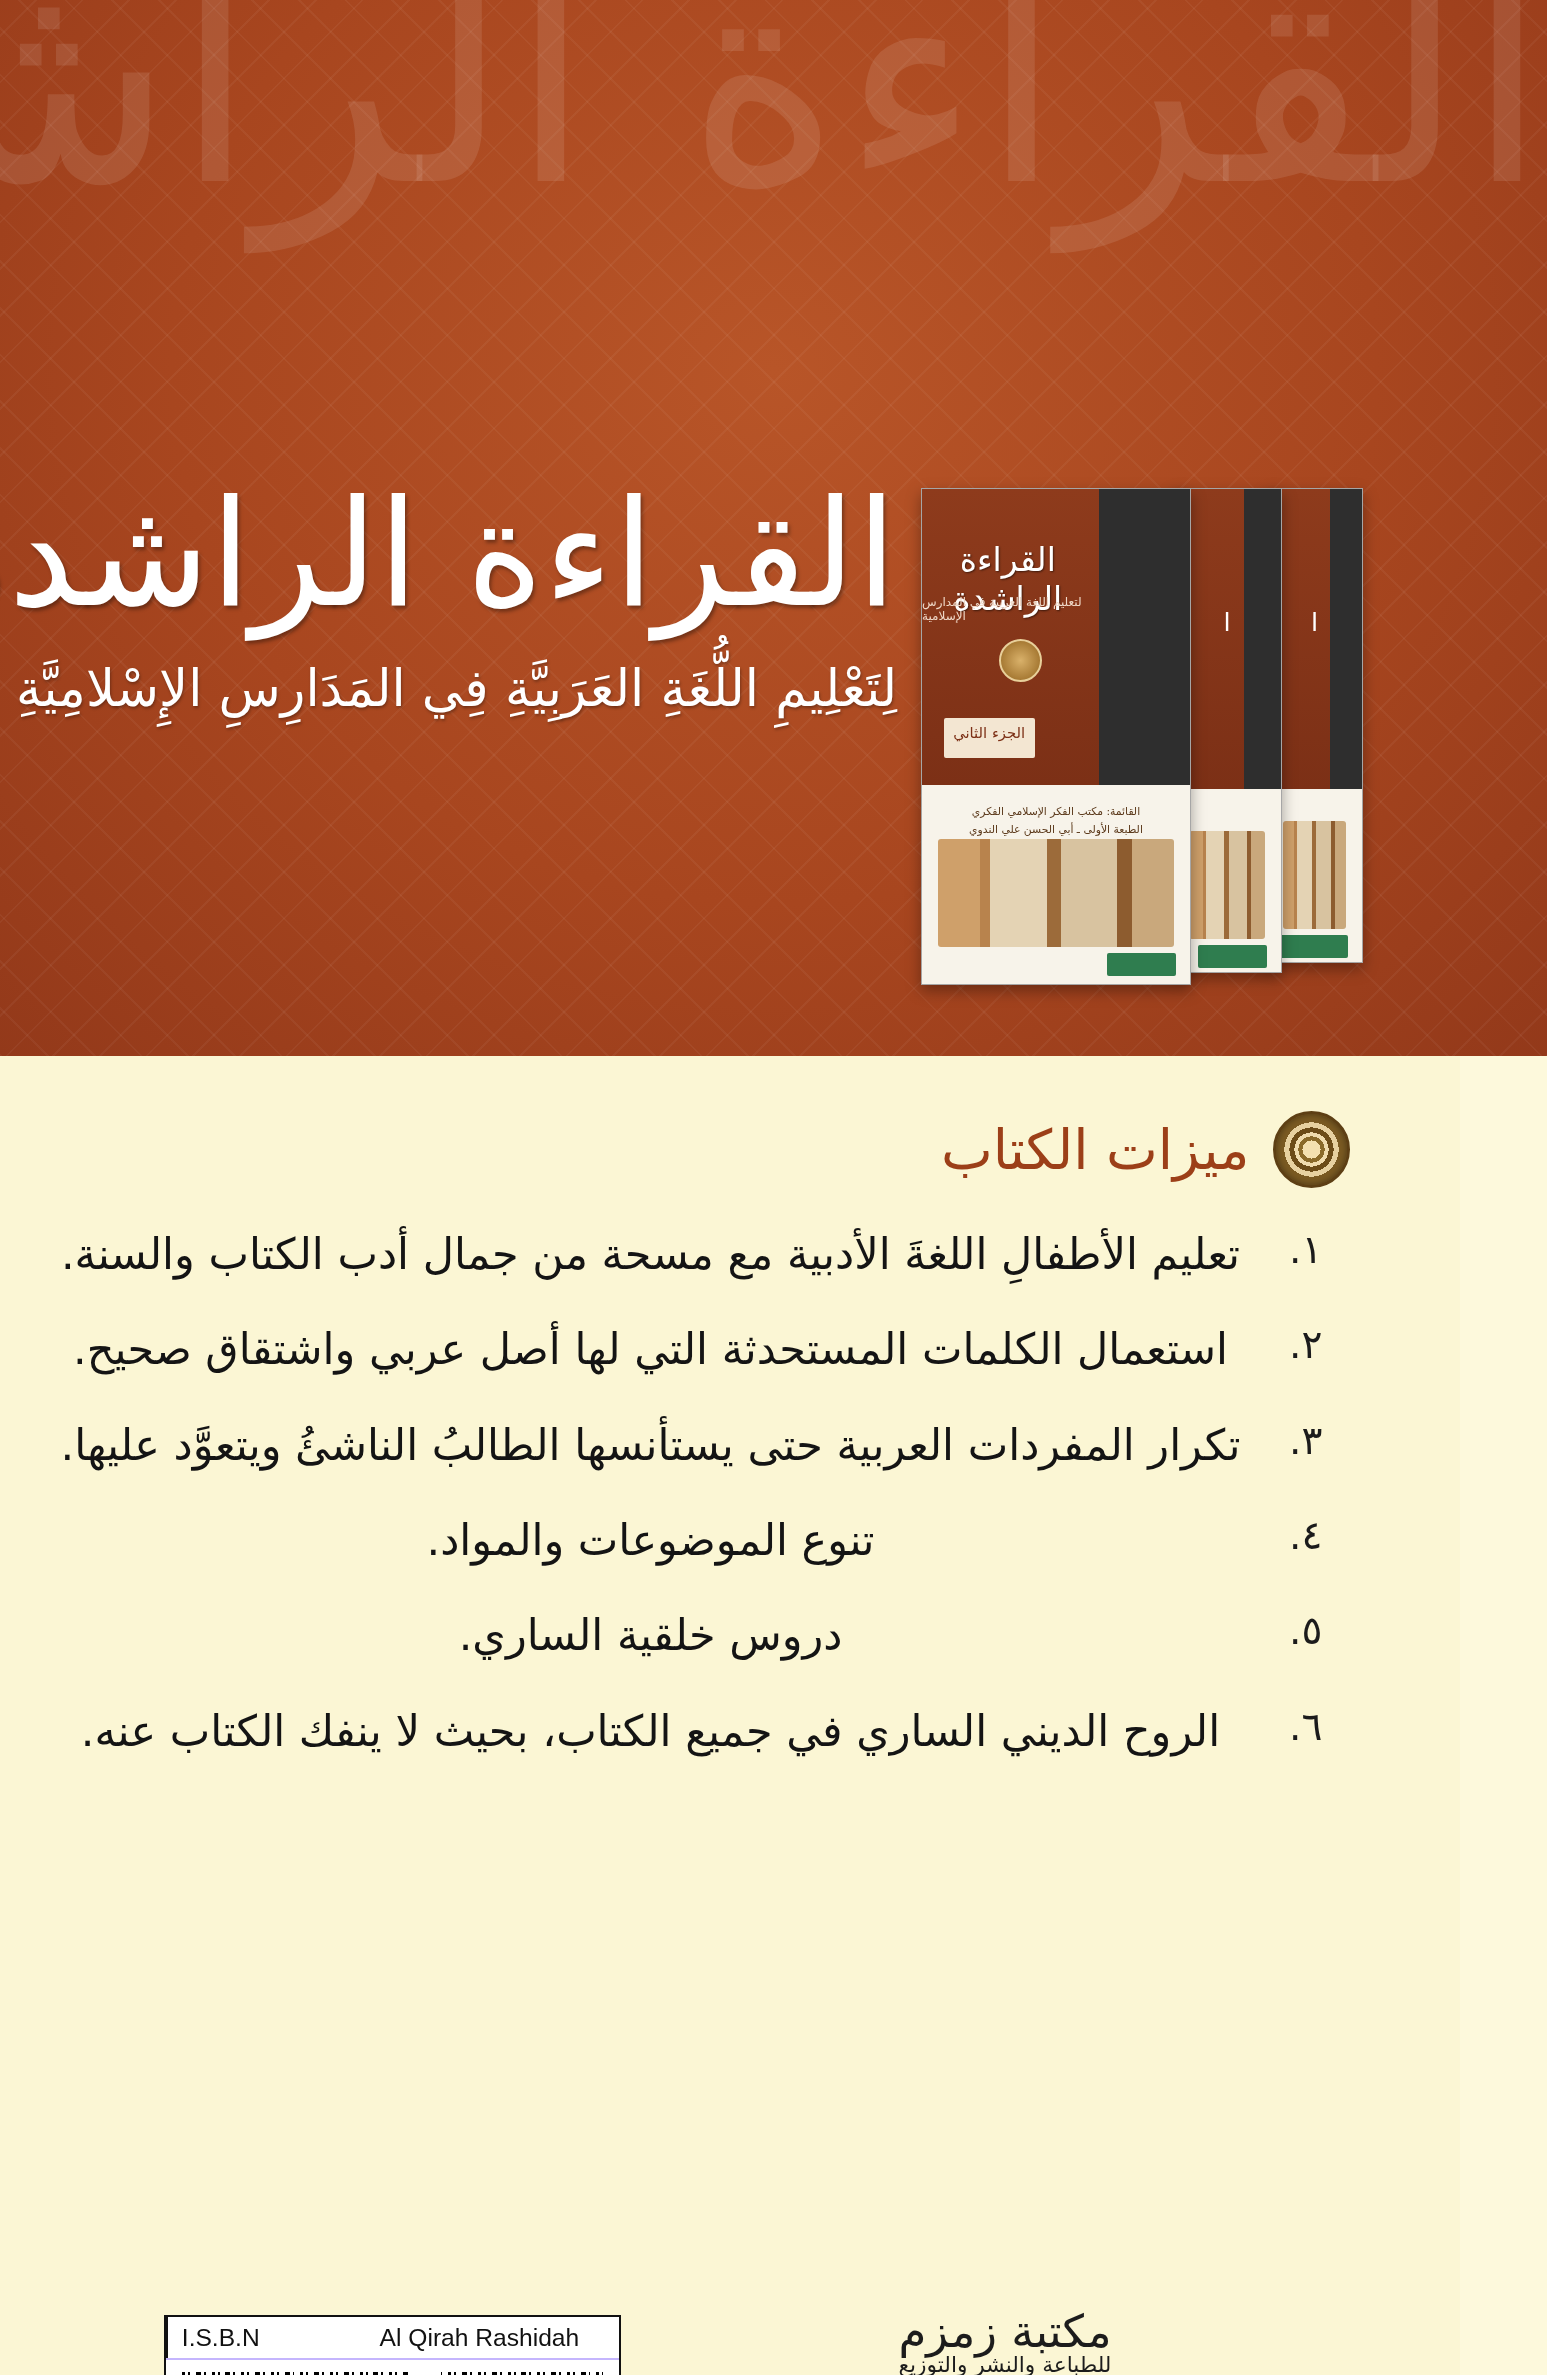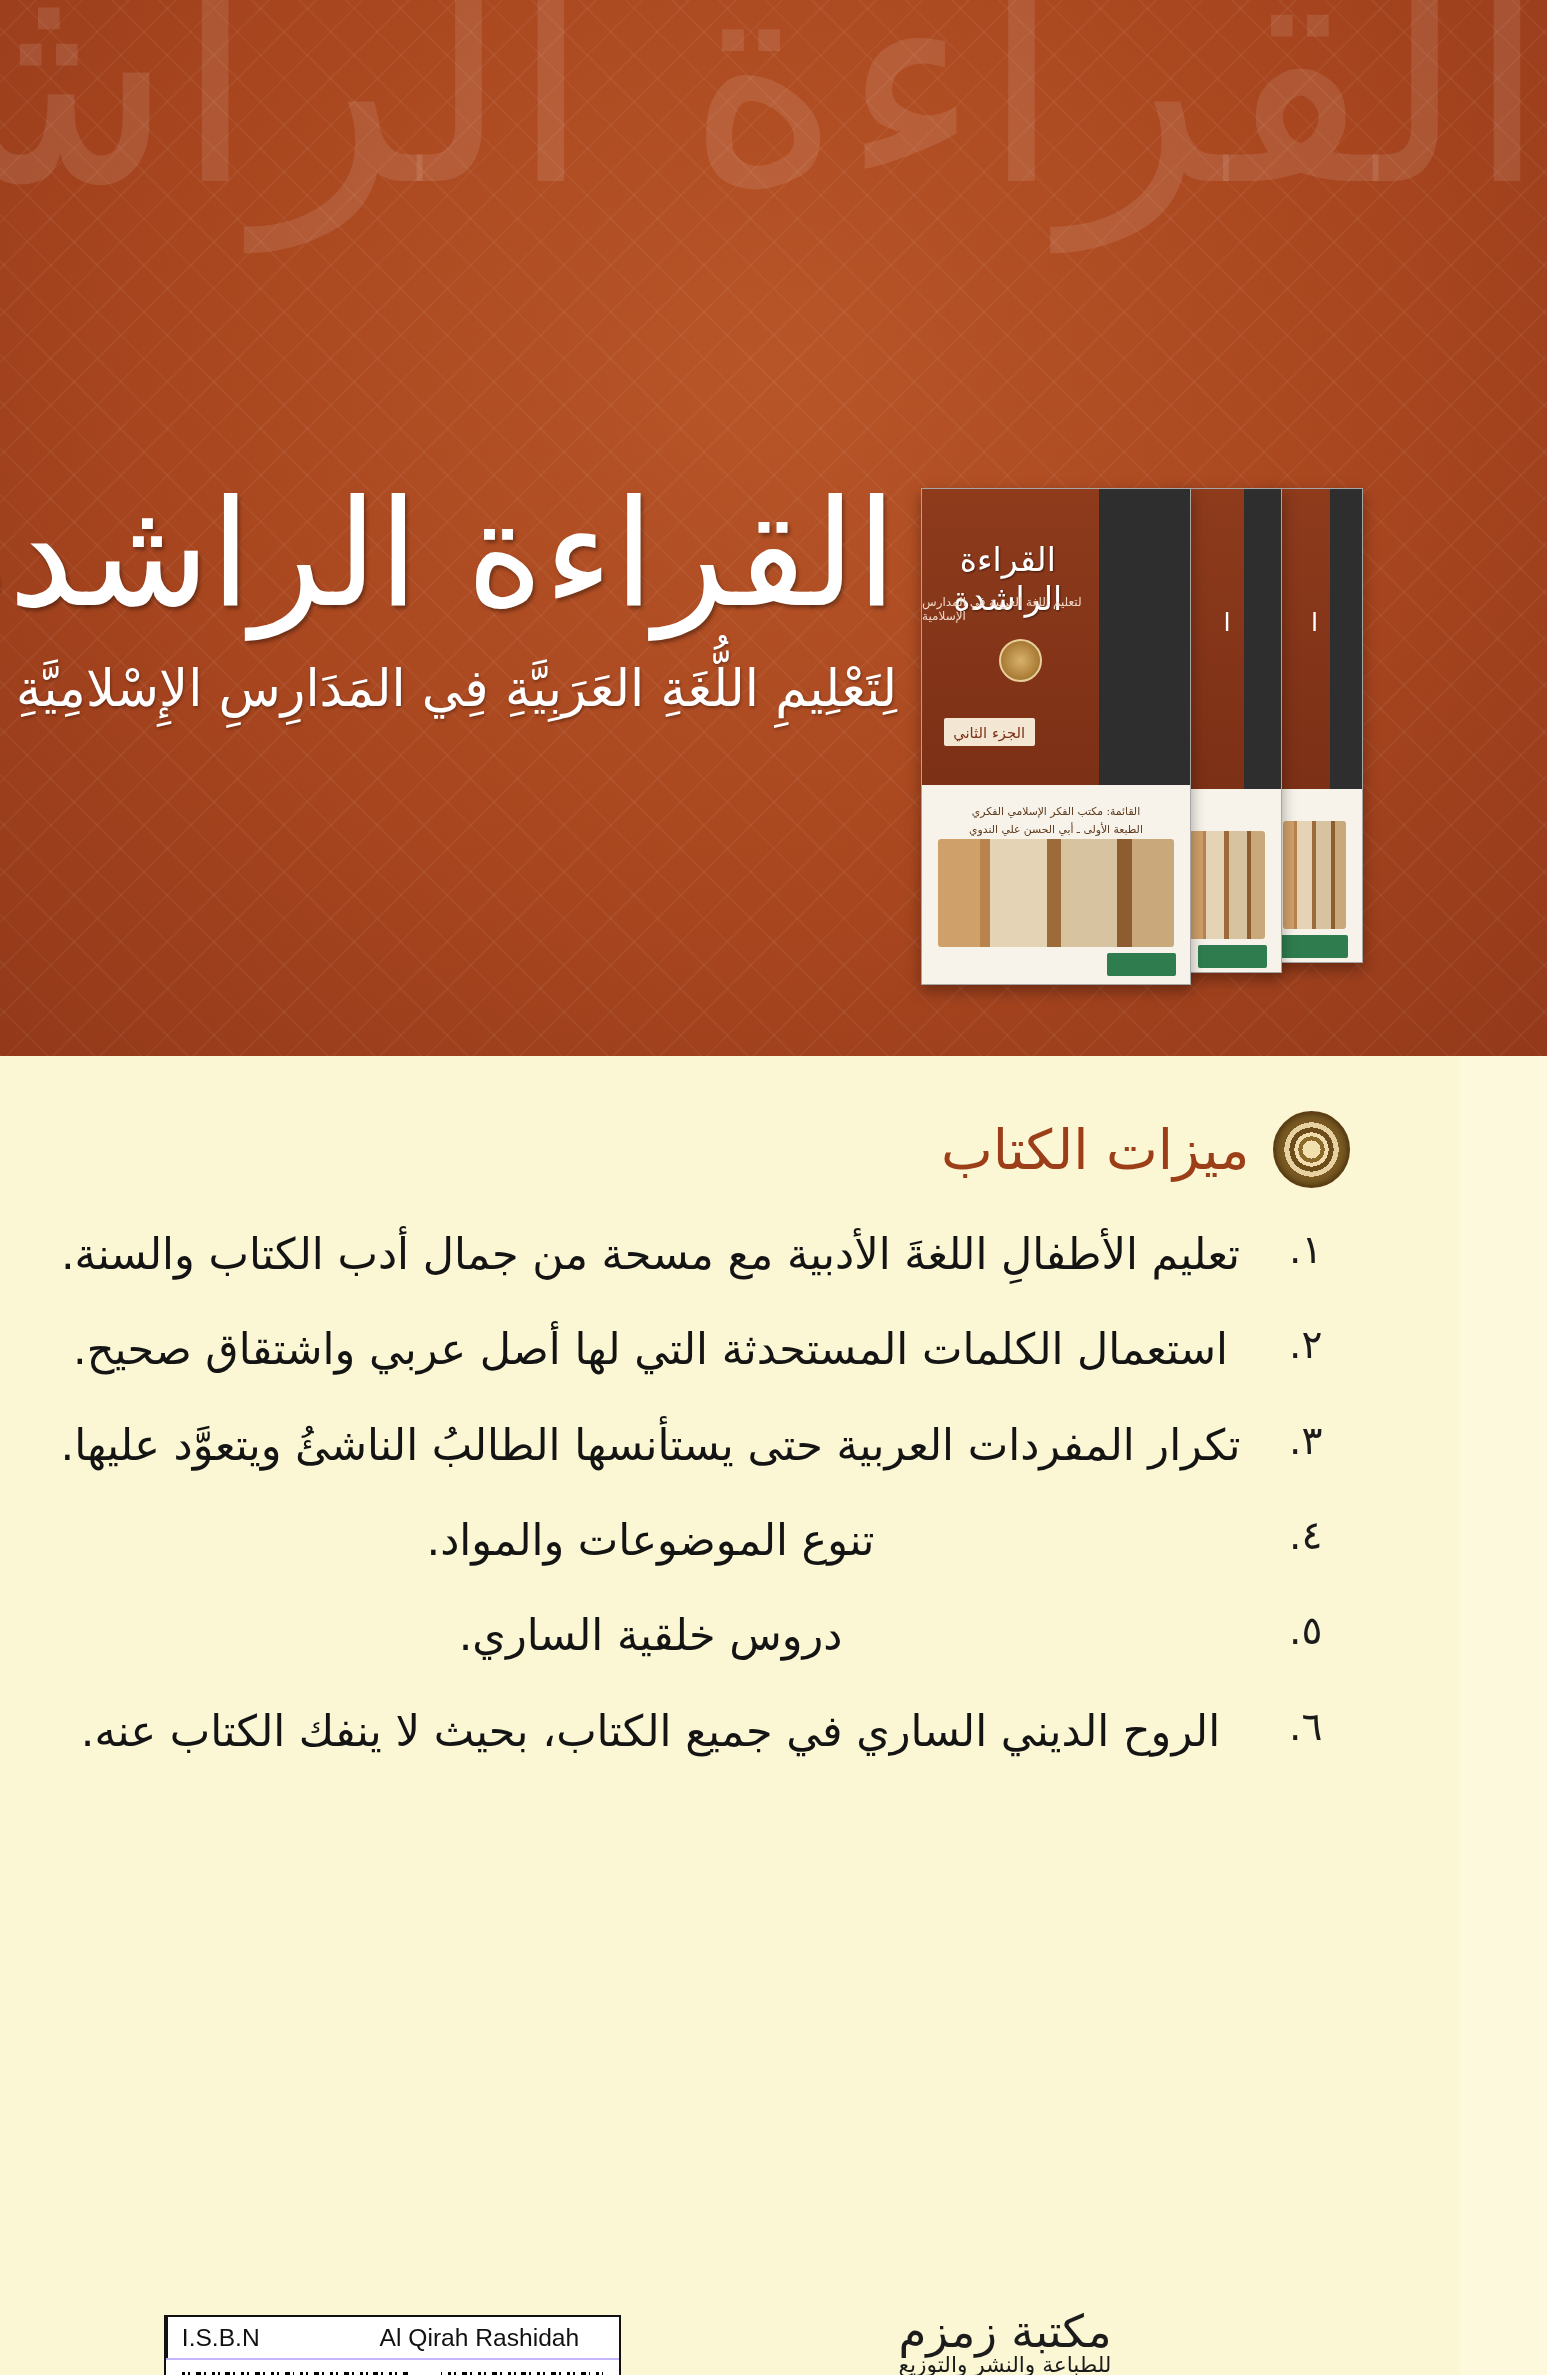--- a/index.html
+++ b/index.html
@@ -92,21 +92,21 @@
     text-align:left;color:#f0d9c8;direction:rtl;
     font-family:"DejaVu Sans", sans-serif;font-size:12px;
   }
   .bk-seal{
     position:absolute;left:50%;margin-left:-57px;top:150px;
     width:39px;height:39px;border-radius:50%;
     background:radial-gradient(circle,#d9b16a 0%,#a77a34 70%,#6d4a16 100%);
     border:2px solid #e8cf9a;
   }
   .bk-badge{
-    position:absolute;left:21.7px;top:229px;width:91px;height:28px;
+    position:absolute;left:21.7px;top:229px;width:91px;height:40px;
     background:#f3e6d2;color:#7c3016;direction:rtl;text-align:center;
     font-family:"DejaVu Sans", sans-serif;font-size:14.8px;line-height:29.6px;
     border-radius:2px;
   }
   .bk-body{
     position:relative;width:100%;background:#f7f3ea;height:calc(100% - 296px);
   }
   .bk-lines{
     position:absolute;left:17.7px;right:17.7px;top:17.7px;direction:rtl;
     text-align:center;color:#5c3a1c;font-family:"DejaVu Sans", sans-serif;font-size:10.8px;line-height:1.7;

